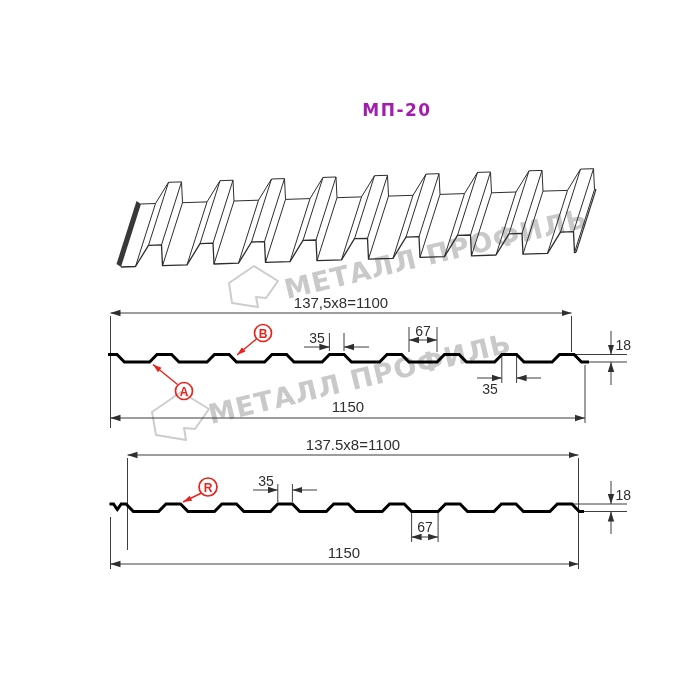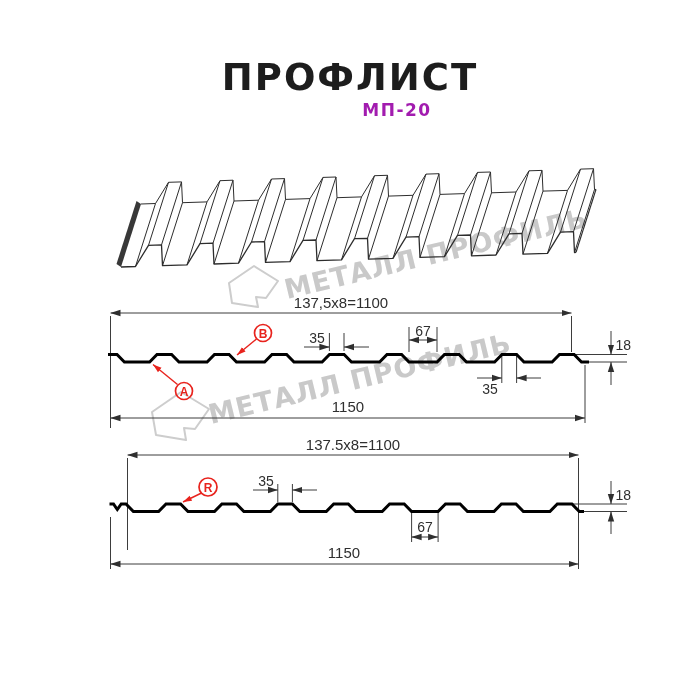--- a/index.html
+++ b/index.html
@@ -24,21 +24,20 @@
   .redcirc{stroke:#e8231d;stroke-width:1.7;fill:none;}
   .rlab{font-family:"Liberation Sans","DejaVu Sans",sans-serif;font-size:12px;font-weight:bold;fill:#e8231d;}
   .wmt{font-family:"DejaVu Sans",sans-serif;font-size:27px;font-weight:bold;fill:#c9c9c9;letter-spacing:1px;}
   .wml{stroke:#cdcdcd;stroke-width:2;fill:none;stroke-linejoin:round;}
 </style>
 </head>
 <body>
 
 <div class="stage">
 
-  <div class="title">ПРОФЛИСТ</div>
   <div class="subtitle">МП-20</div>
 
   <svg class="scene" width="700" height="700" viewBox="0 0 700 700">
     <defs>
       <marker id="arr" viewBox="0 0 10 8" refX="10" refY="4" markerWidth="10" markerHeight="8" markerUnits="userSpaceOnUse" orient="auto-start-reverse">
         <path d="M10,4 L0,0.8 L0,7.2 Z" fill="#2f2f2f"></path>
       </marker>
       <marker id="arrRed" viewBox="0 0 10 8" refX="10" refY="4" markerWidth="9" markerHeight="7" markerUnits="userSpaceOnUse" orient="auto-start-reverse">
         <path d="M10,4 L0,0.8 L0,7.2 Z" fill="#e8231d"></path>
       </marker>

